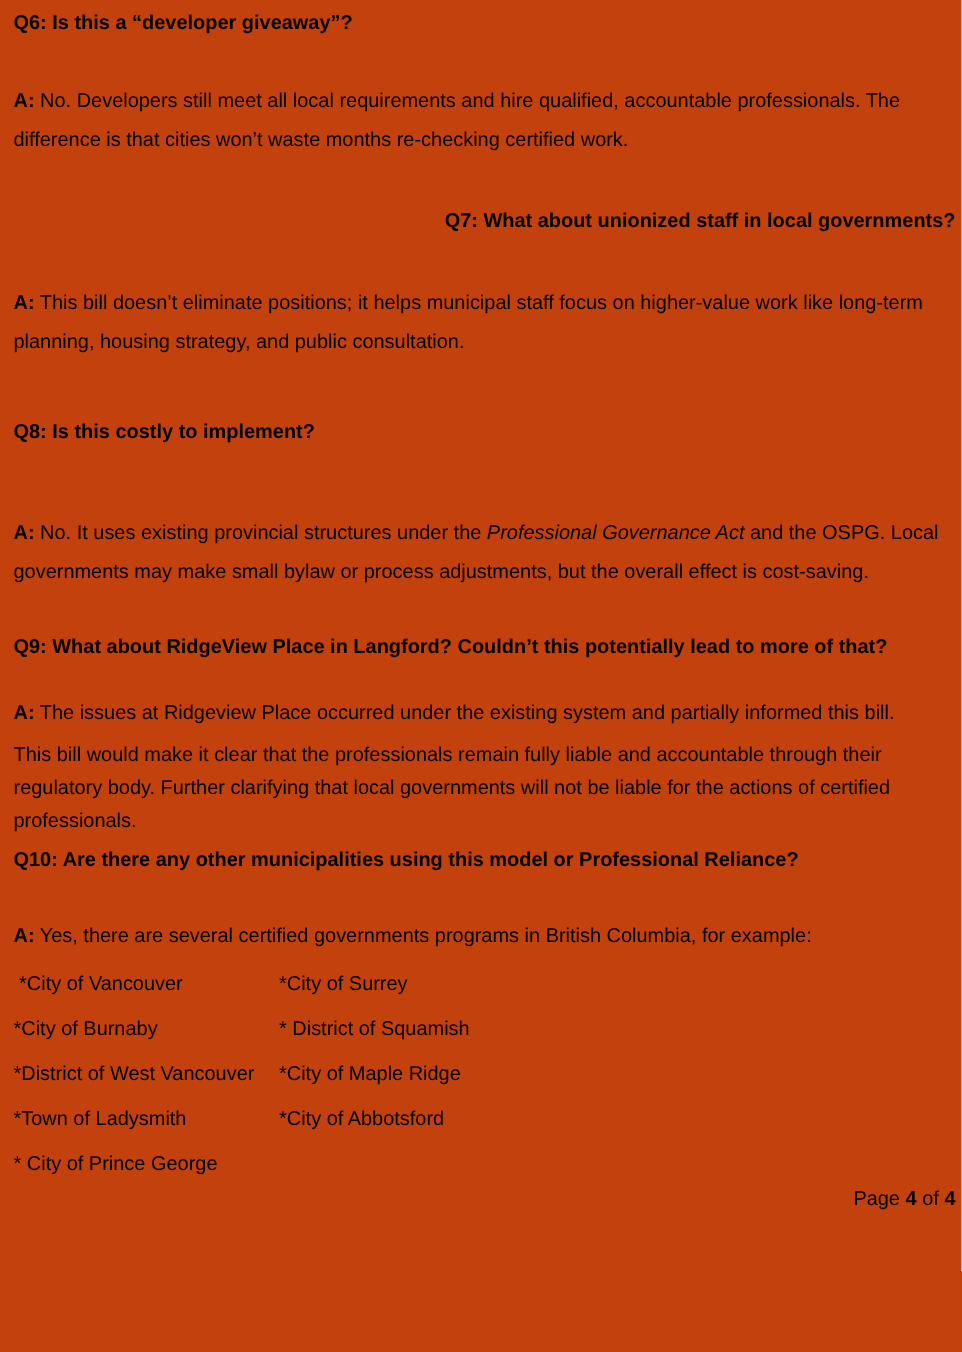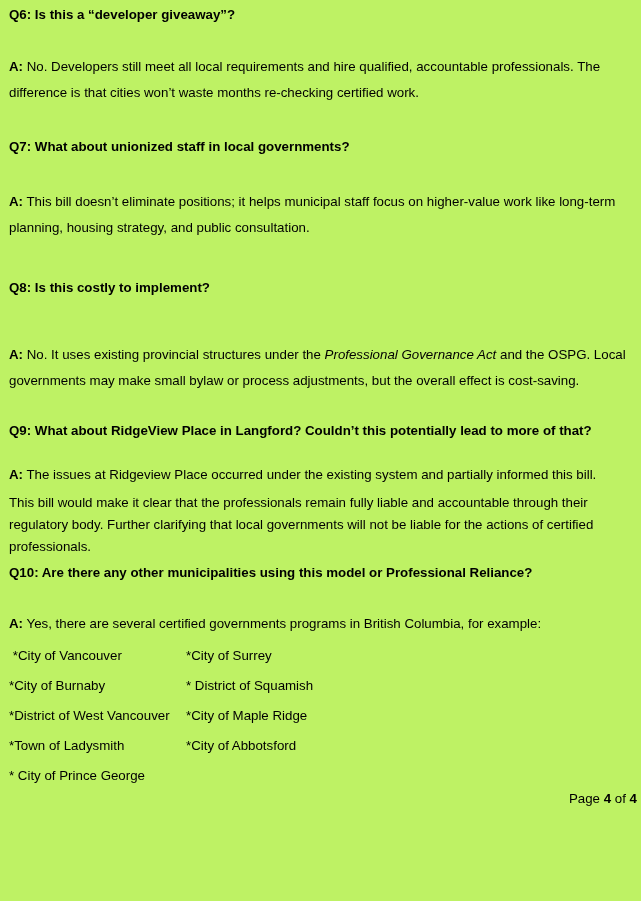--- a/index.html
+++ b/index.html
@@ -1,34 +1,34 @@
 <!DOCTYPE html>
 <html><head>
 <meta charset="utf-8">
 <style>
   html, body { margin: 0; padding: 0; background: #ffffff; }
   .page {
     position: relative;
     width: 641px;
     height: 901px;
-    background: #bef264;
+    background: #c2410c;
     color: #000000;
     font-family: "Liberation Sans", sans-serif;
     font-size: 13.3px;
     box-sizing: border-box;
     padding: 2px 4px 0 9px;
     overflow: hidden;
   }
   p { margin: 0; }
   .p26 { line-height: 26px; }
   .p22 { line-height: 22px; }
   .q { font-weight: bold; }
   .ap { font-weight: bold; }
   .mt26 { margin-top: 26px; }
-  .mt28 { margin-top: 28px; }
+  .mt28 { margin-top: 28px; text-align: right; }
   .mt29 { margin-top: 29px; }
   .mt34 { margin-top: 34px; }
   .mt25 { margin-top: 41px; }
   .mt8  { margin-top: 24px; }
   .mt24 { margin-top: 20px; }
   .mt6  { margin-top: 6px; }
   .mt4  { margin-top: 4px; }
   .mt27 { margin-top: 27px; }
   .q9-head { max-width: 620px; }
   .muni-list { margin-top: 4px; }

